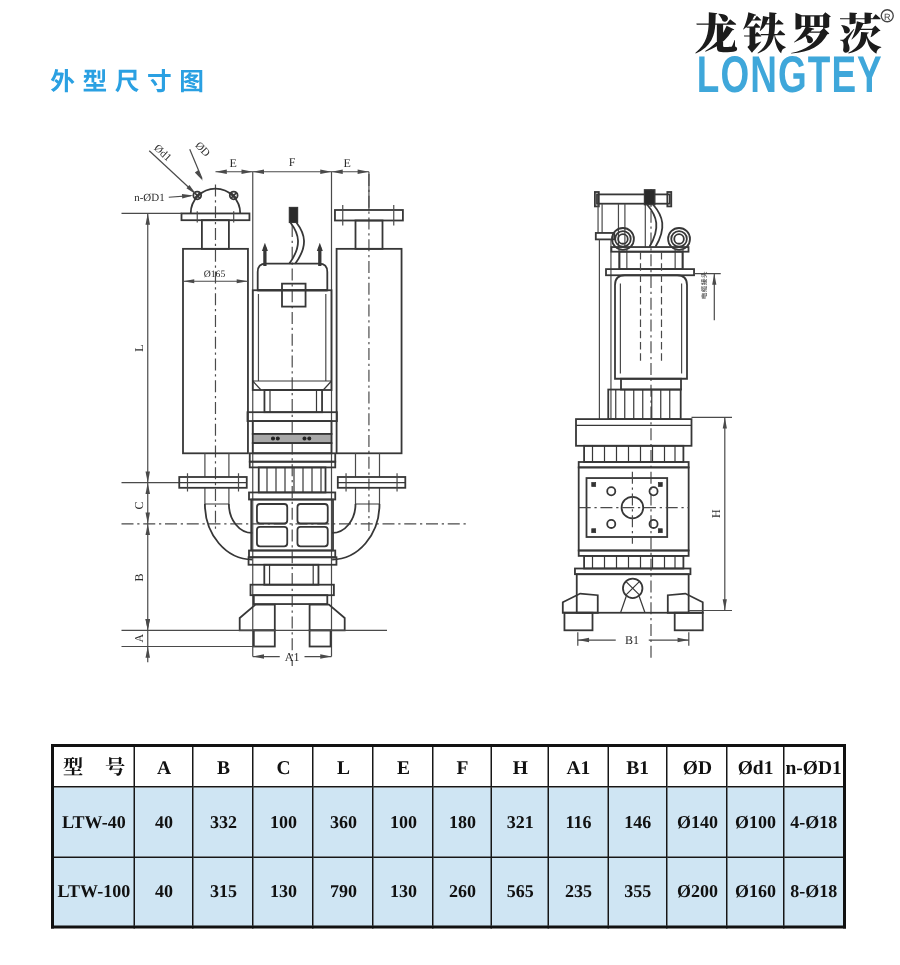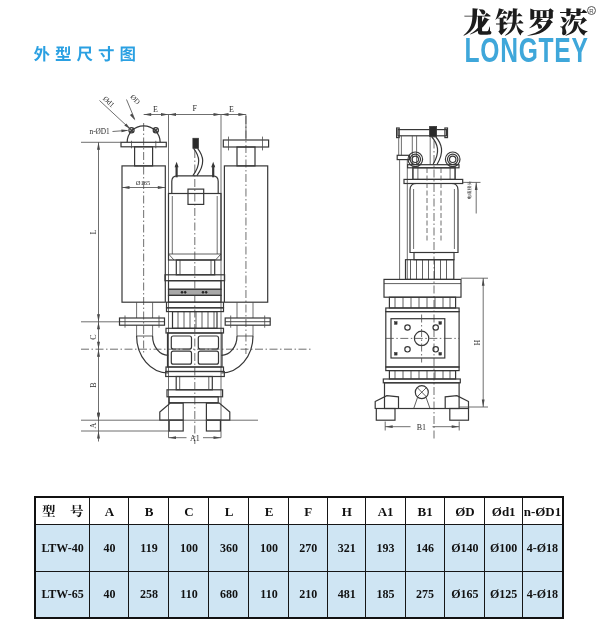--- a/index.html
+++ b/index.html
@@ -349,42 +349,42 @@
           <td class="h">H</td>
           <td class="h">A1</td>
           <td class="h">B1</td>
           <td class="h">ØD</td>
           <td class="h">Ød1</td>
           <td class="h">n-ØD1</td>
         </tr>
 <tr class="b">
           <td>LTW-40</td>
           <td>40</td>
-          <td>119</td>
+          <td>332</td>
           <td>100</td>
           <td>360</td>
           <td>100</td>
-          <td>270</td>
+          <td>180</td>
           <td>321</td>
-          <td>193</td>
+          <td>116</td>
           <td>146</td>
           <td>Ø140</td>
           <td>Ø100</td>
           <td>4-Ø18</td>
         </tr>
         <tr class="b">
-          <td>LTW-65</td>
+          <td>LTW-100</td>
           <td>40</td>
-          <td>258</td>
-          <td>110</td>
-          <td>680</td>
-          <td>110</td>
-          <td>210</td>
-          <td>481</td>
-          <td>185</td>
-          <td>275</td>
-          <td>Ø165</td>
-          <td>Ø125</td>
-          <td>4-Ø18</td>
+          <td>315</td>
+          <td>130</td>
+          <td>790</td>
+          <td>130</td>
+          <td>260</td>
+          <td>565</td>
+          <td>235</td>
+          <td>355</td>
+          <td>Ø200</td>
+          <td>Ø160</td>
+          <td>8-Ø18</td>
         </tr>
 </tbody>
     </table>
 </div>
 
 </body></html>

